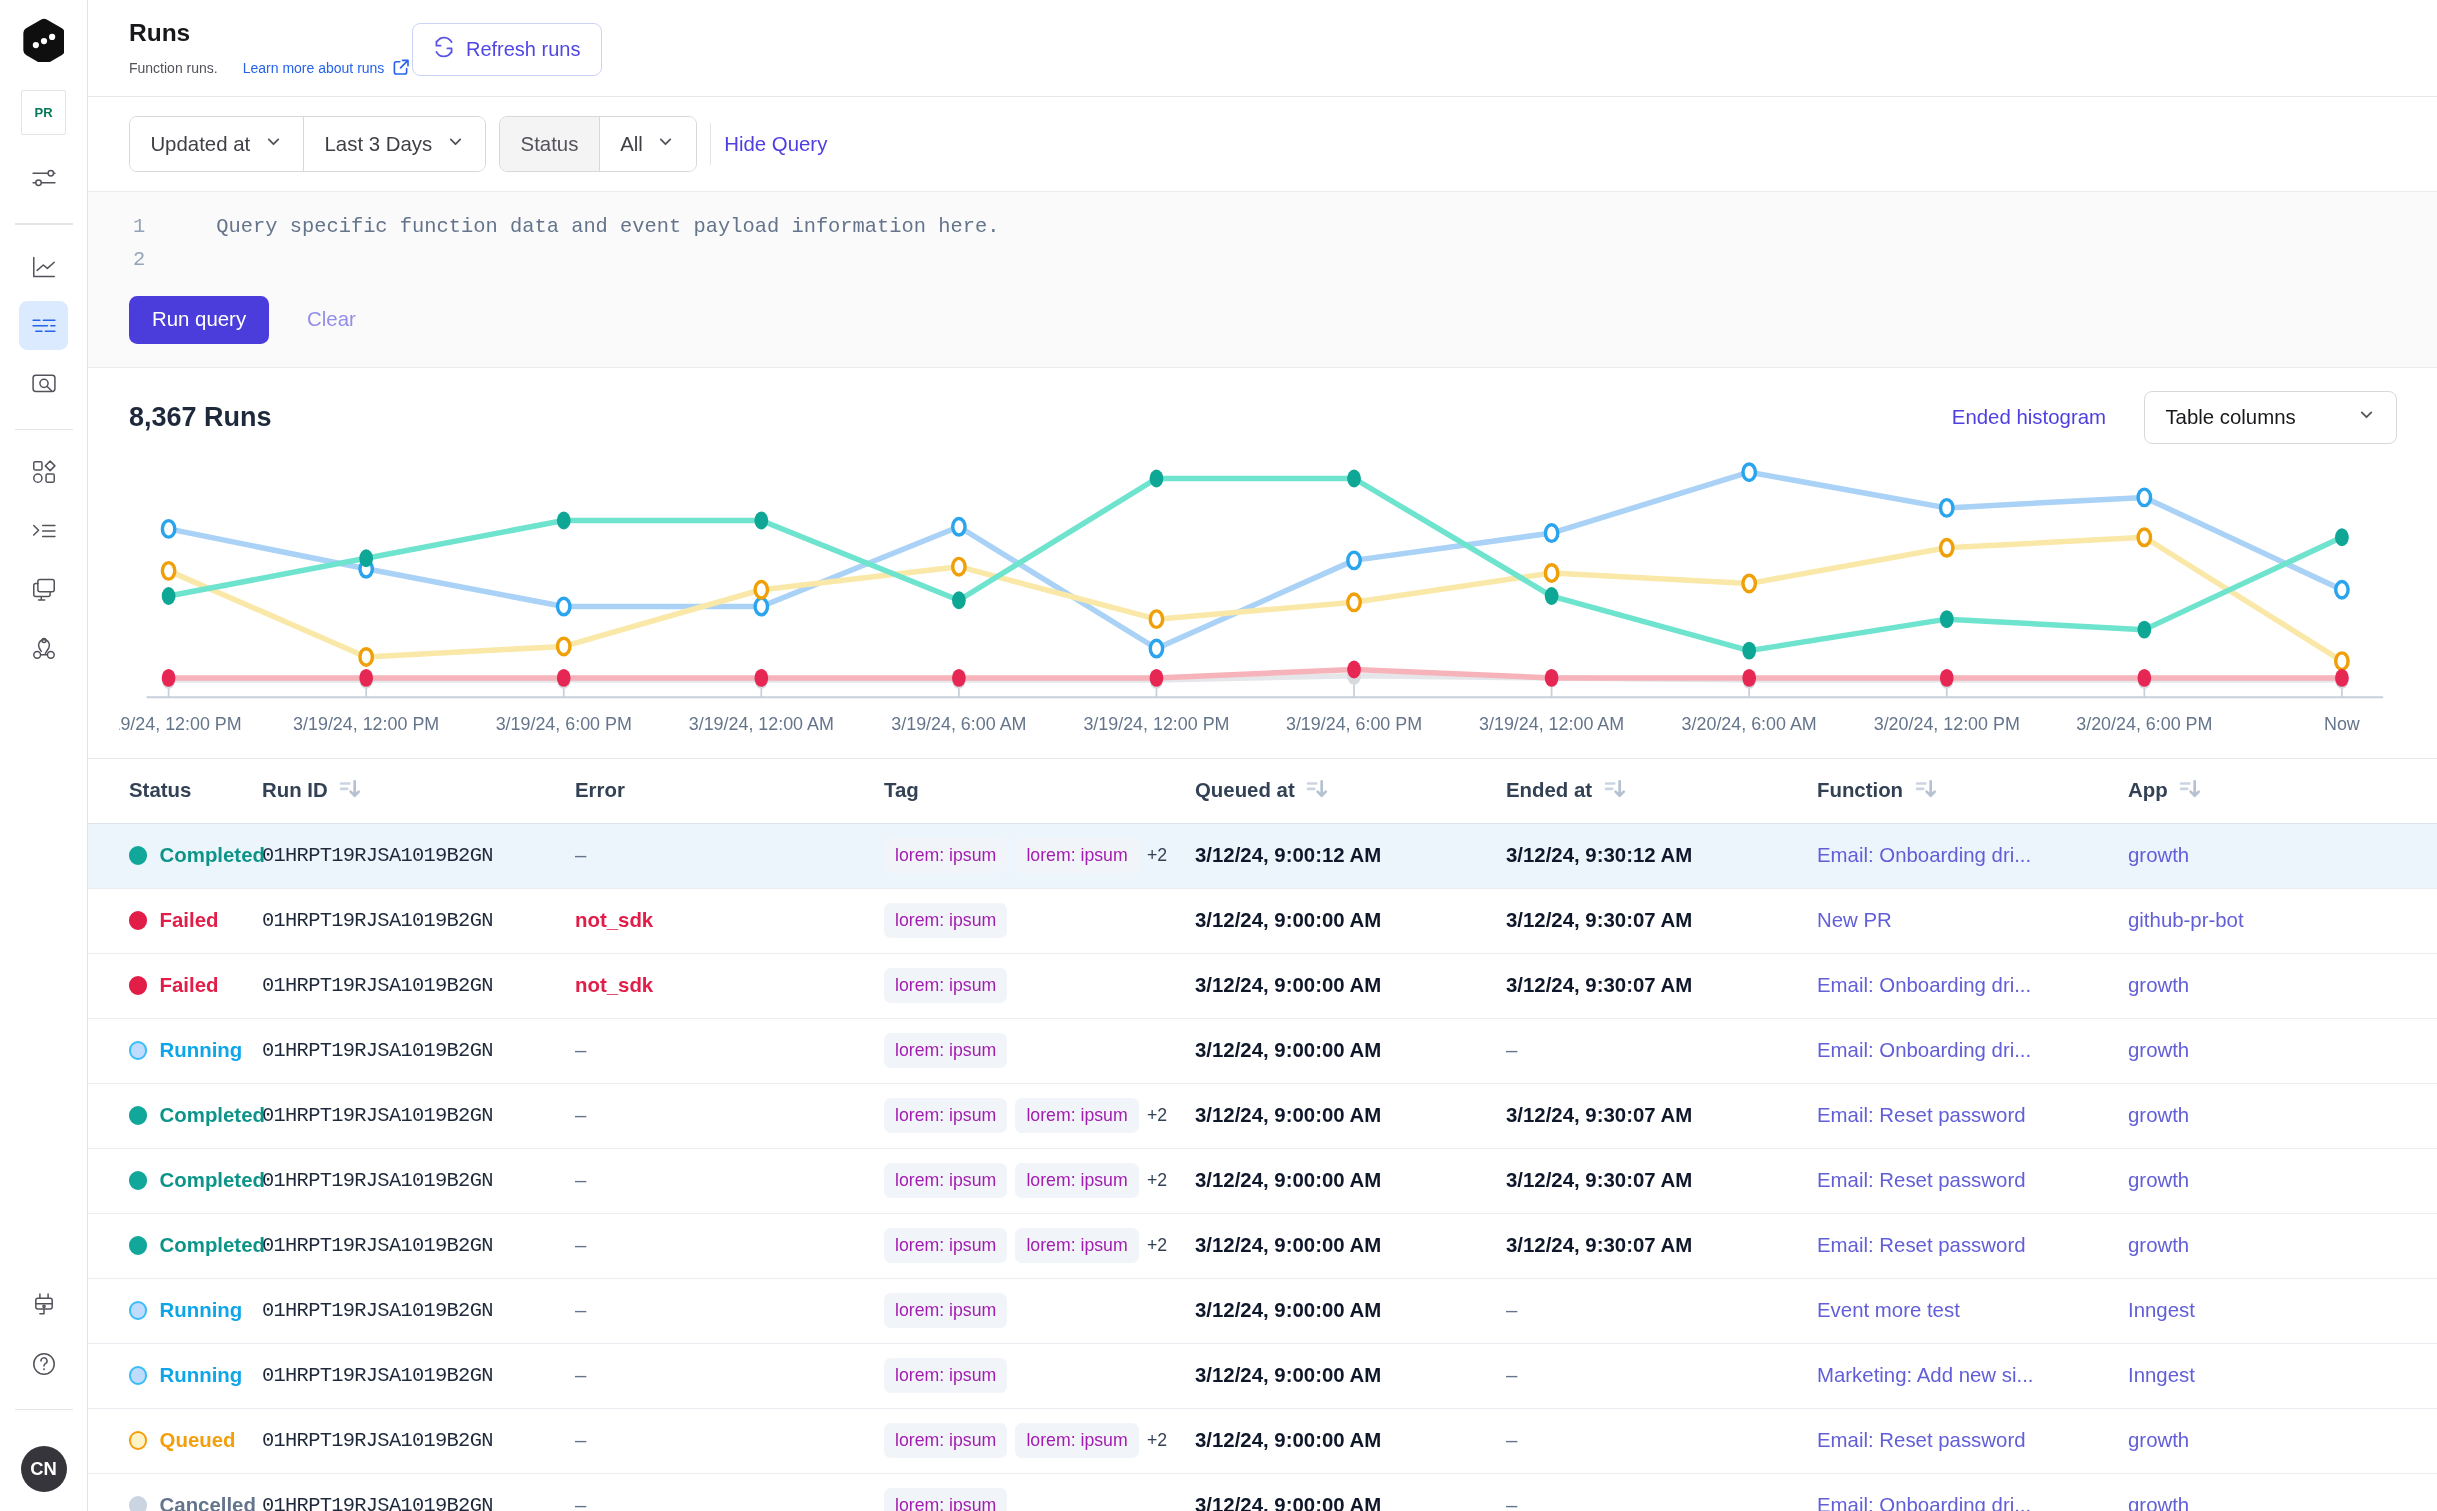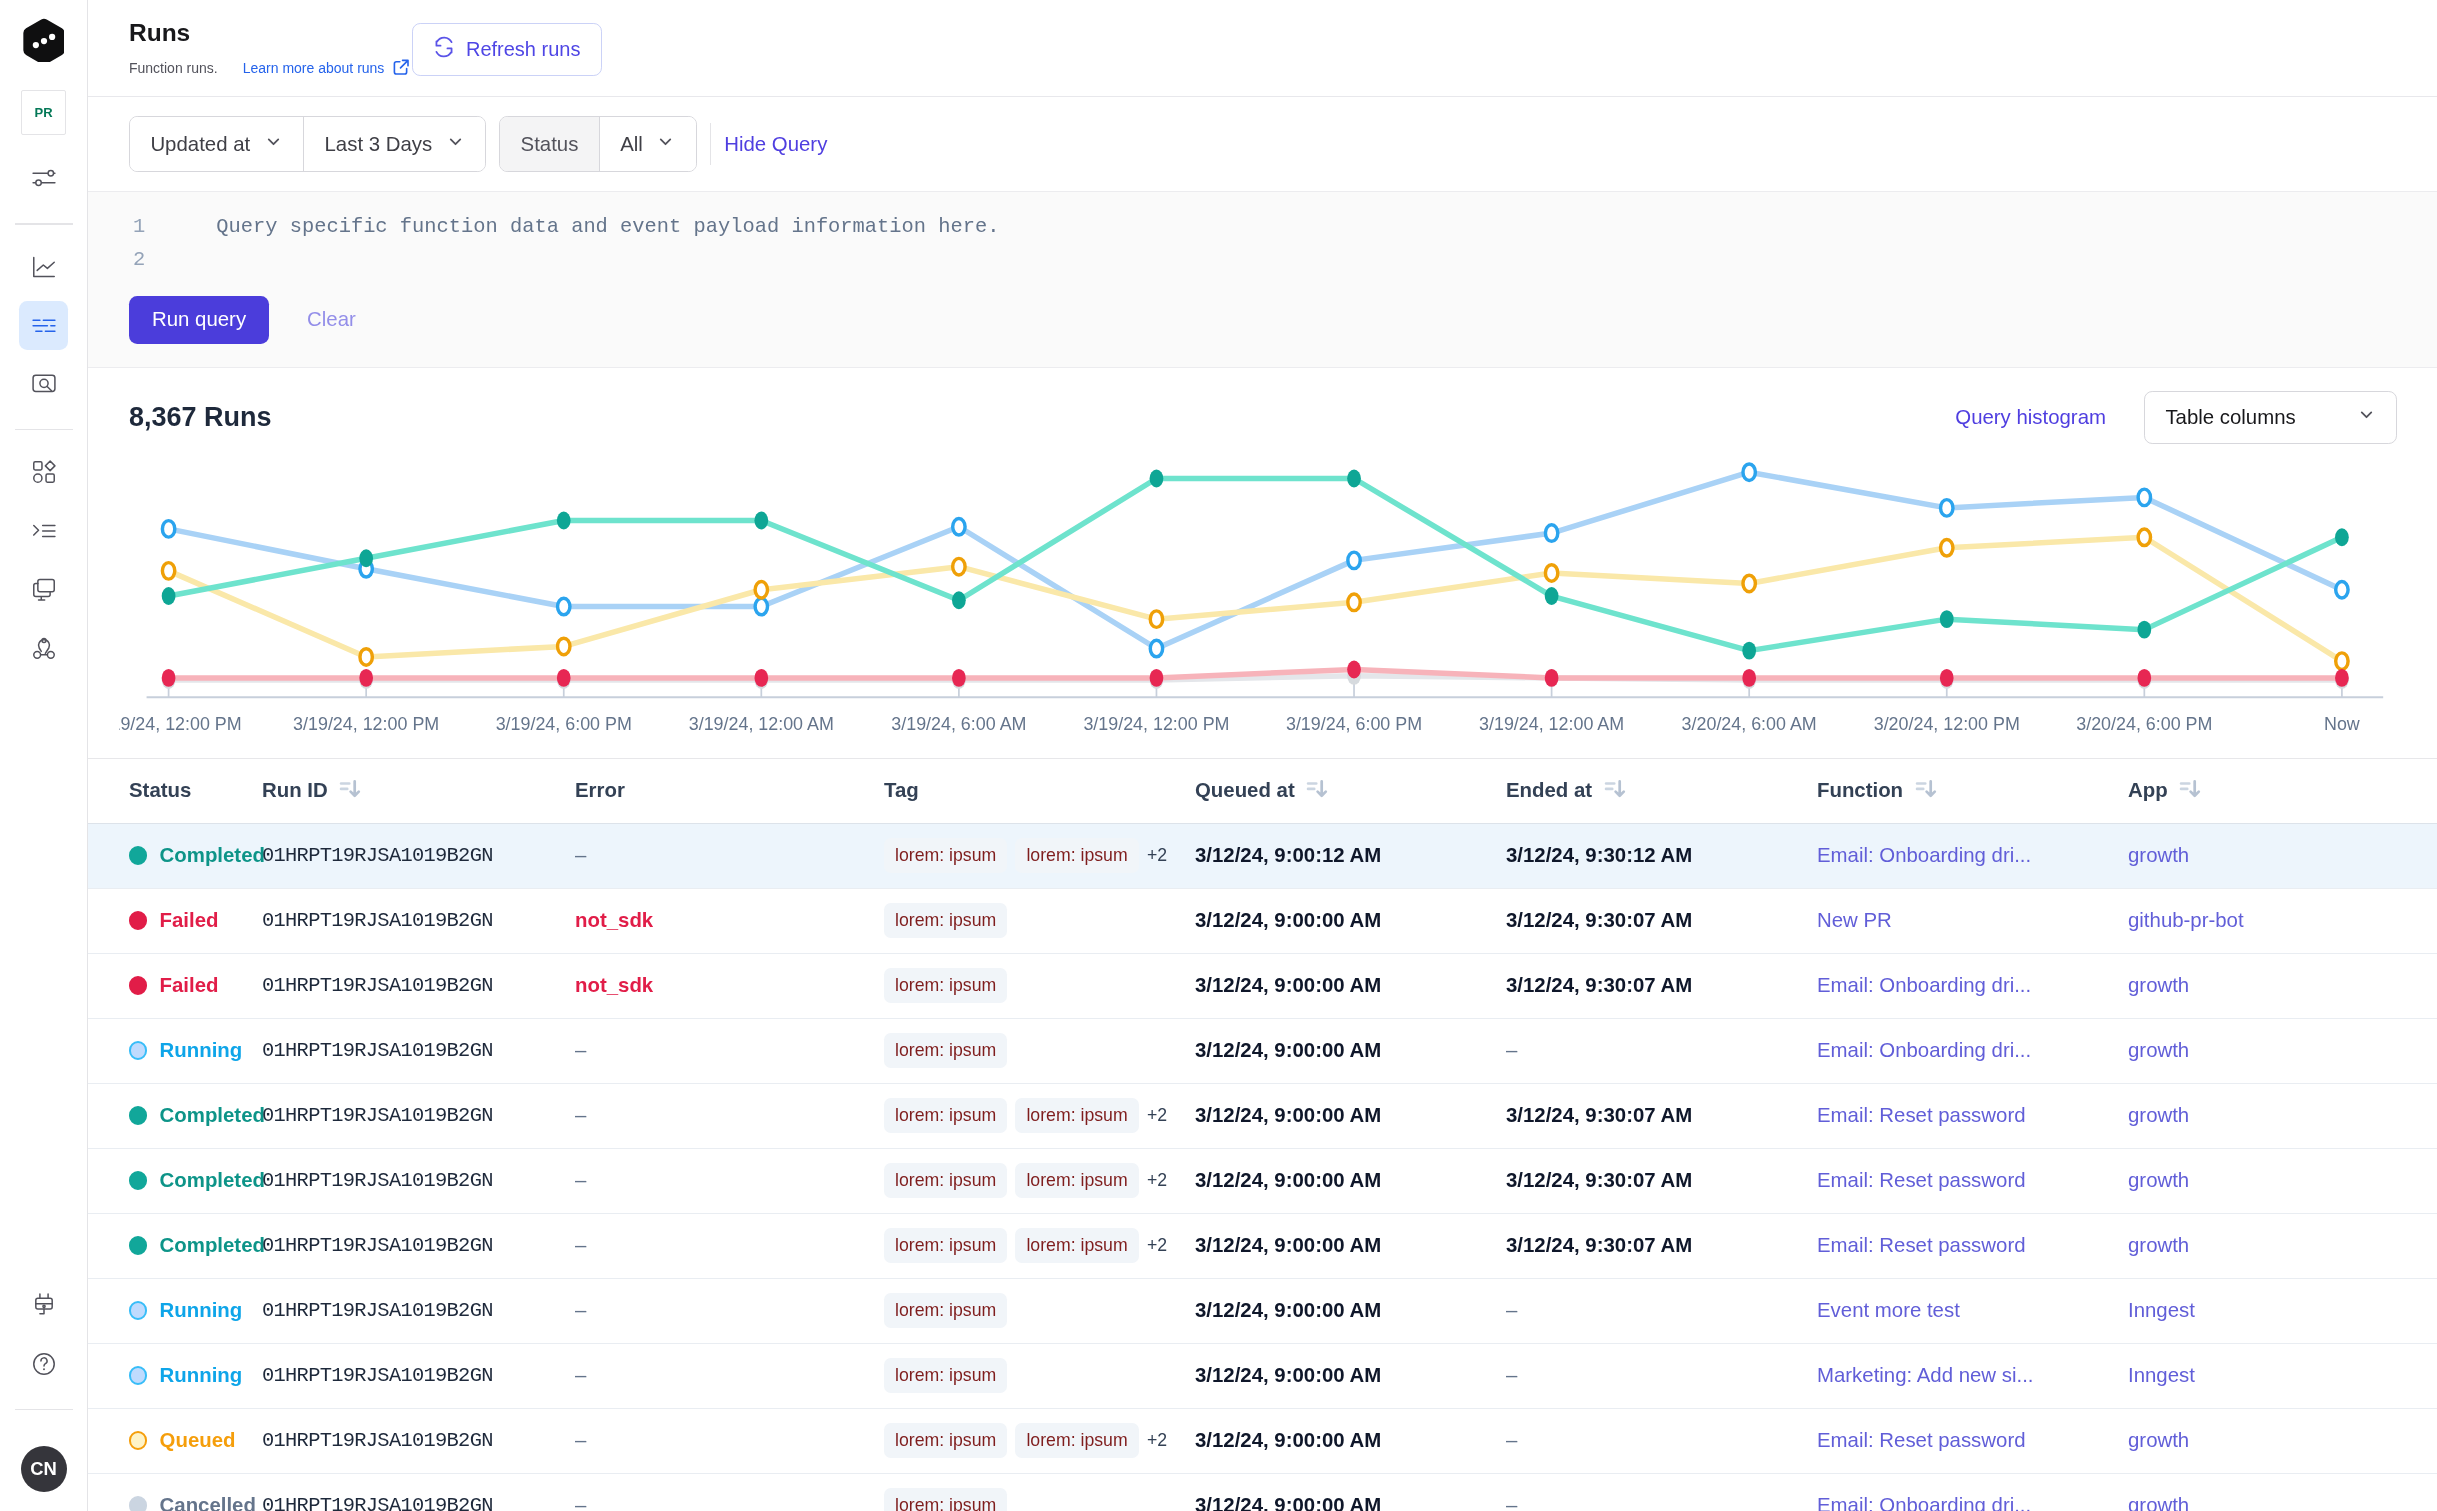--- a/index.html
+++ b/index.html
@@ -82,21 +82,21 @@
   .th.sortable { cursor:pointer; }
   .sort-ic svg { width:24.5px; height:24.5px; }
   .trow { height:65px; border-bottom:1.4px solid #e9edf2; font-size:20.4px; cursor:pointer; background:#fff; }
   .trow.hl { background:#edf5fc; }
   .st-cell { display:flex; align-items:center; gap:12.2px; font-weight:600; }
   .st-dot { width:18.4px; height:18.4px; border-radius:50%; flex-shrink:0; }
   .runid { font-family:"Liberation Mono", monospace; font-size:20.4px; color:#1e293b; letter-spacing:-0.7px; }
   .err { color:#64748b; }
   .err.red { color:#e11d48; font-weight:600; }
   .tags { display:flex; align-items:center; gap:8.2px; }
-  .chip { background:#f1f5f9; border-radius:6.8px; padding:6.8px 11px; font-size:17.7px; color:#7f1d1d; white-space:nowrap; }
+  .chip { background:#f1f5f9; border-radius:6.8px; padding:6.8px 11px; font-size:17.7px; color:#a21caf; white-space:nowrap; }
   .more { font-size:17.7px; color:#334155; }
   .tstamp { font-weight:700; color:#0f172a; }
   .tstamp.empty { font-weight:400; color:#64748b; }
   .lnk { color:#615ed8; cursor:pointer; }
 </style>
 </head>
 <body>
 
 <aside class="sidebar">
   <div class="logo">
@@ -244,21 +244,21 @@
     </div>
     <div class="query-actions">
       <button class="run-btn">Run query</button>
       <button class="clear-btn">Clear</button>
     </div>
   </section>
 
   <section class="results-head">
     <div class="runs-count">8,367 Runs</div>
     <div class="rh-right">
-      <span class="hide-hist">Query histogram</span>
+      <span class="hide-hist">Ended histogram</span>
       <button class="tc-btn">
         <span>Table columns</span>
         <span class="chev"><svg viewBox="0 0 28 28">
               <path d="M7 11l7 7 7-7"></path>
             </svg></span>
       </button>
     </div>
   </section>
 
   <section class="chart-wrap">

